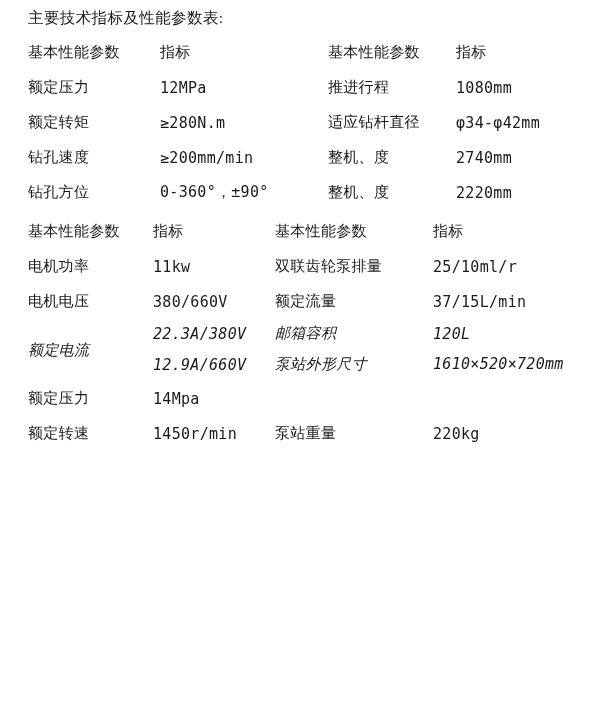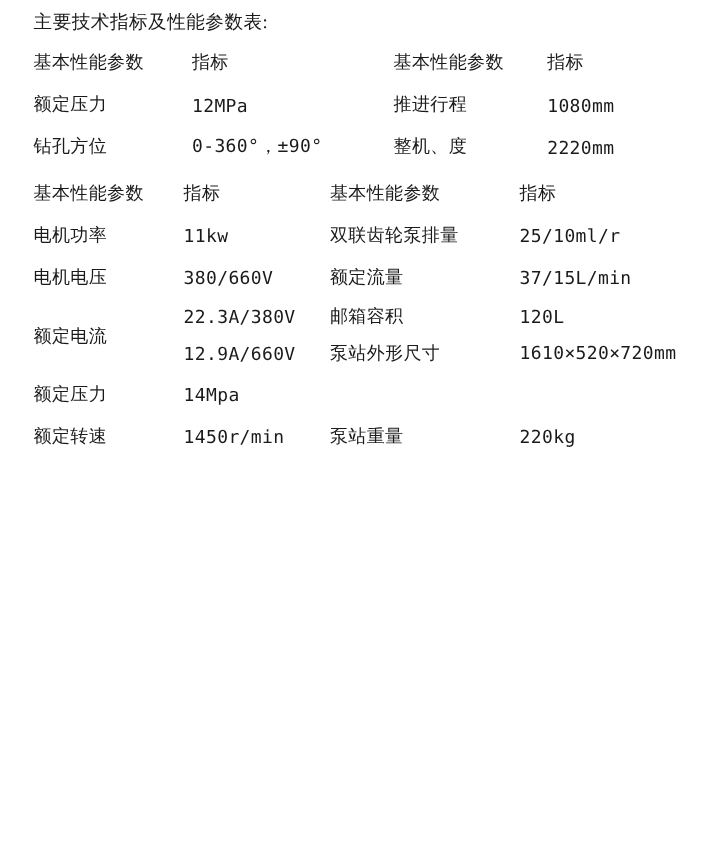--- a/index.html
+++ b/index.html
@@ -69,20 +69,21 @@
   .p2 { width: 122px; }
   .p3 { width: 158px; }
   .p4 { width: 170px; }
   .rowspan-label {
     vertical-align: middle;
     margin-left: 41px;
   }
   .tight td {
     padding-top: 5px;
     padding-bottom: 5px;
+    font-style: italic;
   }
   .wrapcell {
     white-space: normal;
     line-height: 1.55;
   }
 </style>
 </head>
 <body>
 
 <div class="page">
@@ -95,20 +96,32 @@
         <td class="c1">基本性能参数</td>
         <td class="c2">指标</td>
         <td class="c3">基本性能参数</td>
         <td class="c4">指标</td>
       </tr>
       <tr>
         <td class="c1">额定压力</td>
         <td class="c2 mono">12MPa</td>
         <td class="c3">推进行程</td>
         <td class="c4 mono">1080mm</td>
+      </tr>
+      <tr>
+        <td class="c1">额定转矩</td>
+        <td class="c2 mono">≥280N.m</td>
+        <td class="c3">适应钻杆直径</td>
+        <td class="c4 mono">φ34-φ42mm</td>
+      </tr>
+      <tr>
+        <td class="c1">钻孔速度</td>
+        <td class="c2 mono">≥200mm/min</td>
+        <td class="c3">整机、度</td>
+        <td class="c4 mono">2740mm</td>
       </tr>
       <tr>
         <td class="c1">钻孔方位</td>
         <td class="c2 mono">0-360°，±90°</td>
         <td class="c3">整机、度</td>
         <td class="c4 mono">2220mm</td>
       </tr>
     </tbody>
   </table>
 

